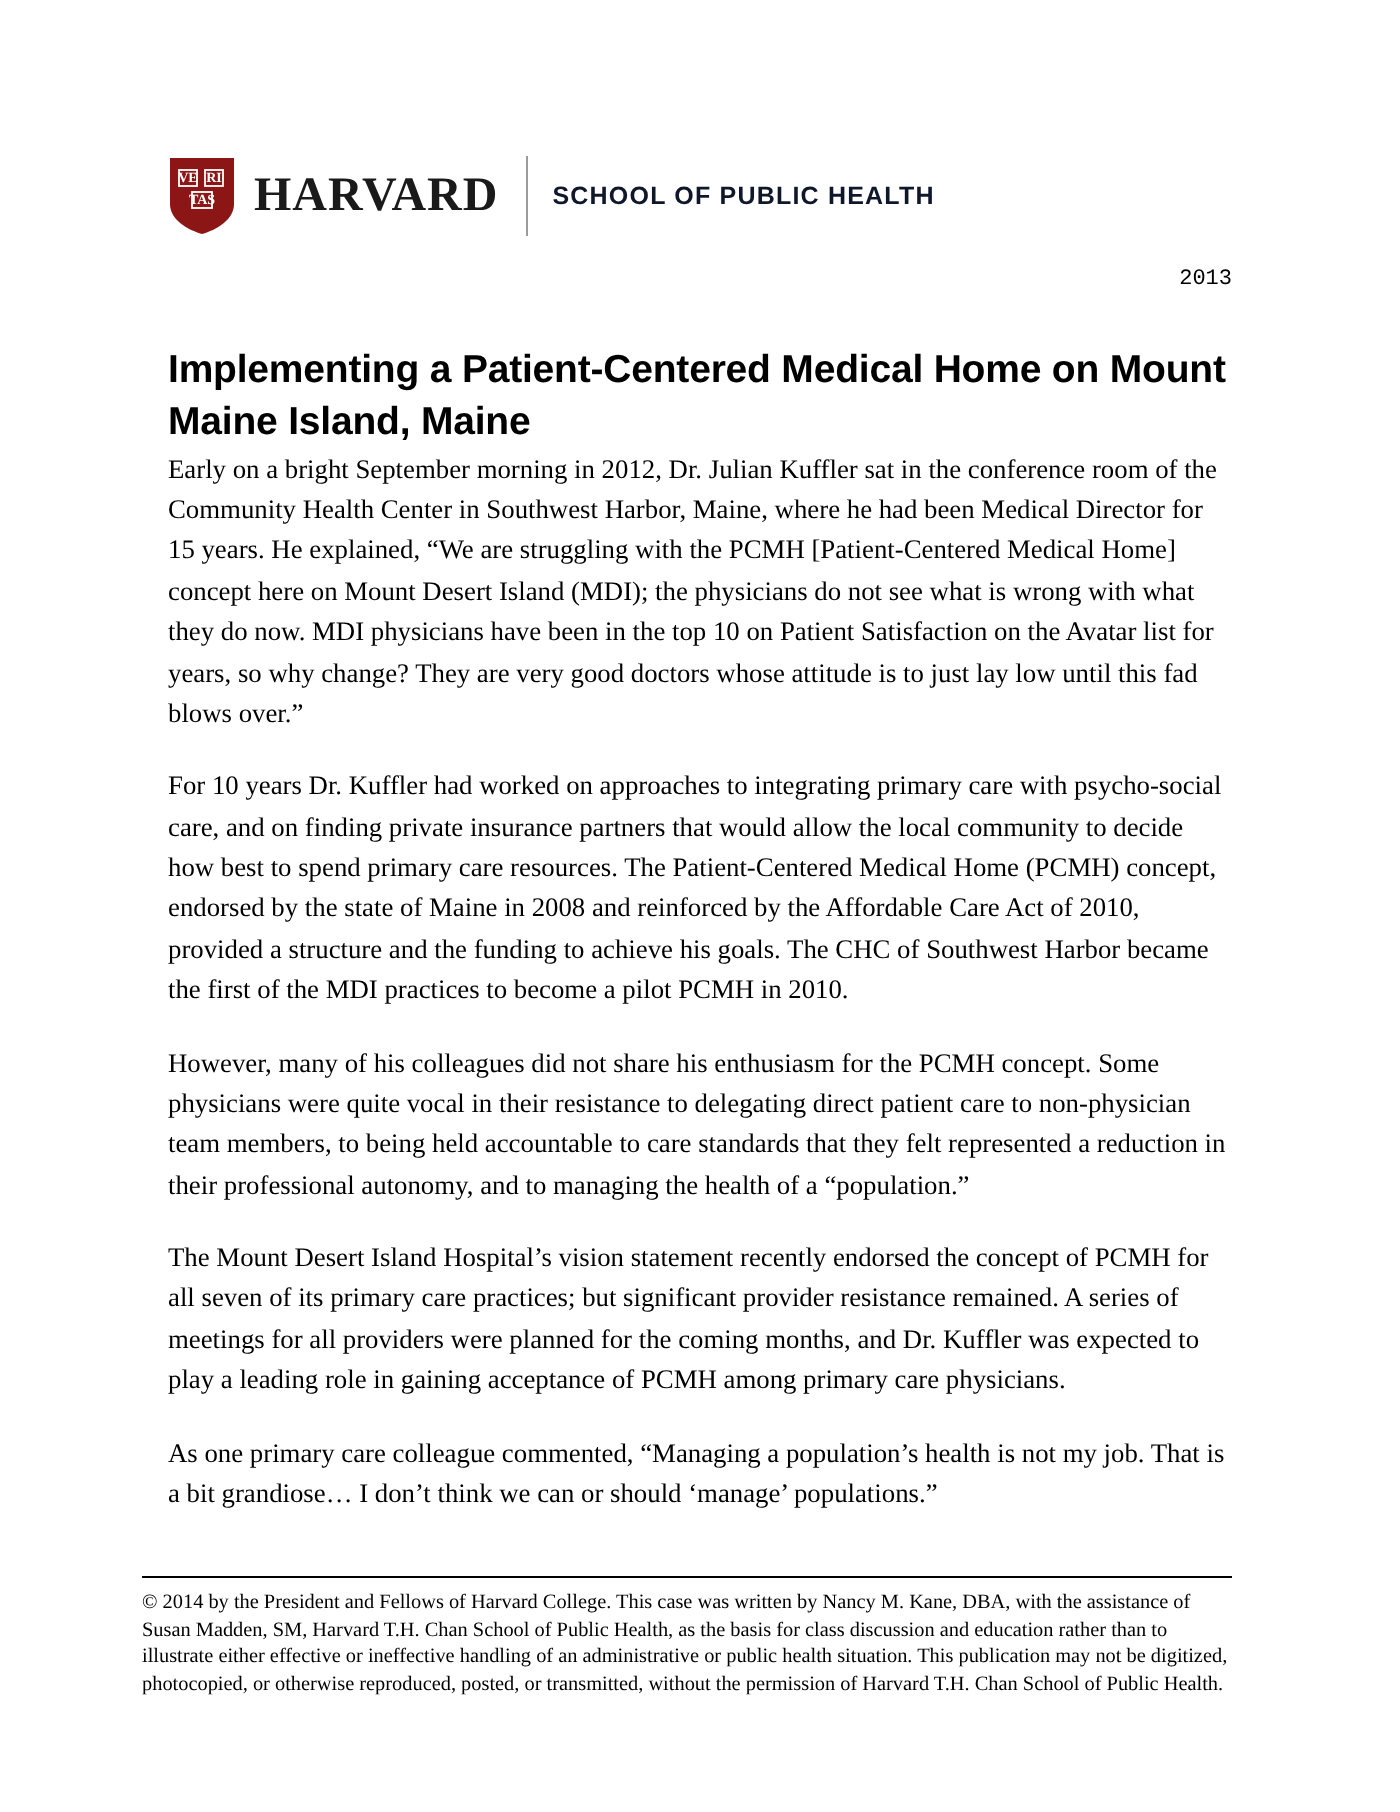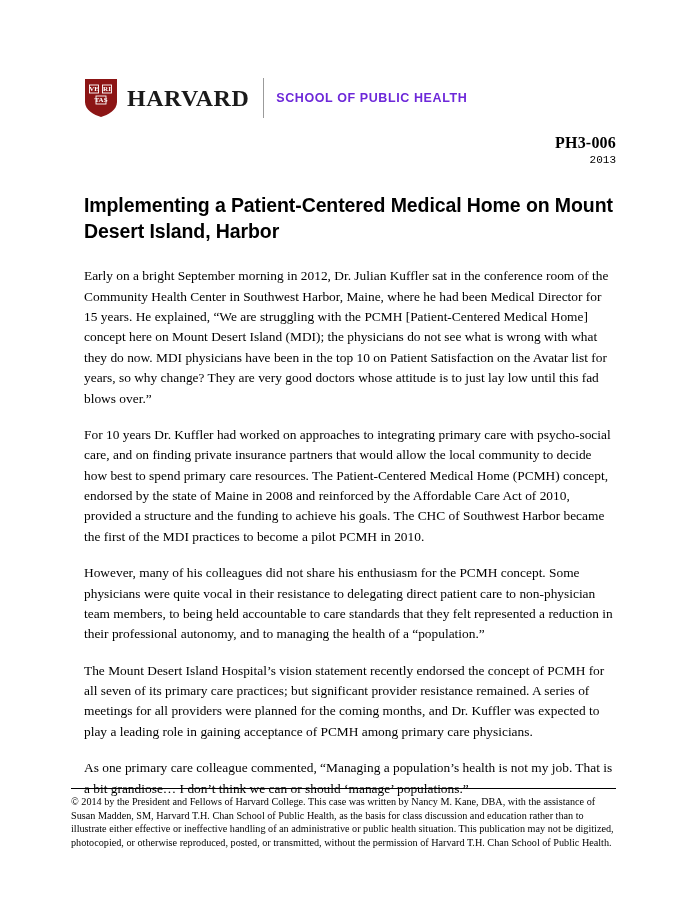--- a/index.html
+++ b/index.html
@@ -65,21 +65,21 @@
     width: 1px;
     height: 40px;
     background: #9b9b9b;
     margin: 0 12px 0 14px;
   }
   .school-name {
     font-family: "Liberation Sans", sans-serif;
     font-size: 12.5px;
     font-weight: bold;
     letter-spacing: 0.6px;
-    color: #6d28d9;
+    color: #0f172a;
   }
 
   
   .case-meta {
     text-align: right;
     margin-top: 12px;
     line-height: 1.1;
   }
   .case-number {
     font-family: "Liberation Serif", serif;
@@ -99,21 +99,20 @@
     font-weight: bold;
     font-size: 19.5px;
     line-height: 1.35;
     margin: 26px 0 0 0;
     color: #000;
     letter-spacing: -0.1px;
   }
 
   
   .body-copy {
-    margin-top: 22px;
   }
   .body-copy p {
     font-family: "Liberation Serif", serif;
     font-size: 13.4px;
     line-height: 1.52;
     margin: 0 0 16px 0;
     text-align: left;
   }
 
   
@@ -159,25 +158,24 @@
       </span>
       <span class="wordmark">
         <span class="line1">HARVARD</span>
       </span>
       <span class="vrule"></span>
       <span class="school-name">SCHOOL OF PUBLIC HEALTH</span>
     </div>
   </div>
 
   <div class="case-meta">
-    <div class="case-number">PH3-006</div>
     <div class="case-year">2013</div>
   </div>
 
-  <h1 class="doc-title">Implementing a Patient-Centered Medical Home on Mount Desert Island, Harbor</h1>
+  <h1 class="doc-title">Implementing a Patient-Centered Medical Home on Mount Maine Island, Maine</h1>
 
   <div class="body-copy">
     <p>Early on a bright September morning in 2012, Dr. Julian Kuffler sat in the conference room of the Community Health Center in Southwest Harbor, Maine, where he had been Medical Director for 15 years. He explained, “We are struggling with the PCMH [Patient-Centered Medical Home] concept here on Mount Desert Island (MDI); the physicians do not see what is wrong with what they do now. MDI physicians have been in the top 10 on Patient Satisfaction on the Avatar list for years, so why change? They are very good doctors whose attitude is to just lay low until this fad blows over.”</p>
     <p>For 10 years Dr. Kuffler had worked on approaches to integrating primary care with psycho-social care, and on finding private insurance partners that would allow the local community to decide how best to spend primary care resources. The Patient-Centered Medical Home (PCMH) concept, endorsed by the state of Maine in 2008 and reinforced by the Affordable Care Act of 2010, provided a structure and the funding to achieve his goals. The CHC of Southwest Harbor became the first of the MDI practices to become a pilot PCMH in 2010.</p>
     <p>However, many of his colleagues did not share his enthusiasm for the PCMH concept. Some physicians were quite vocal in their resistance to delegating direct patient care to non-physician team members, to being held accountable to care standards that they felt represented a reduction in their professional autonomy, and to managing the health of a “population.”</p>
     <p>The Mount Desert Island Hospital’s vision statement recently endorsed the concept of PCMH for all seven of its primary care practices; but significant provider resistance remained. A series of meetings for all providers were planned for the coming months, and Dr. Kuffler was expected to play a leading role in gaining acceptance of PCMH among primary care physicians.</p>
     <p>As one primary care colleague commented, “Managing a population’s health is not my job. That is a bit grandiose… I don’t think we can or should ‘manage’ populations.”</p>
   </div>
 
   <div class="footer">

